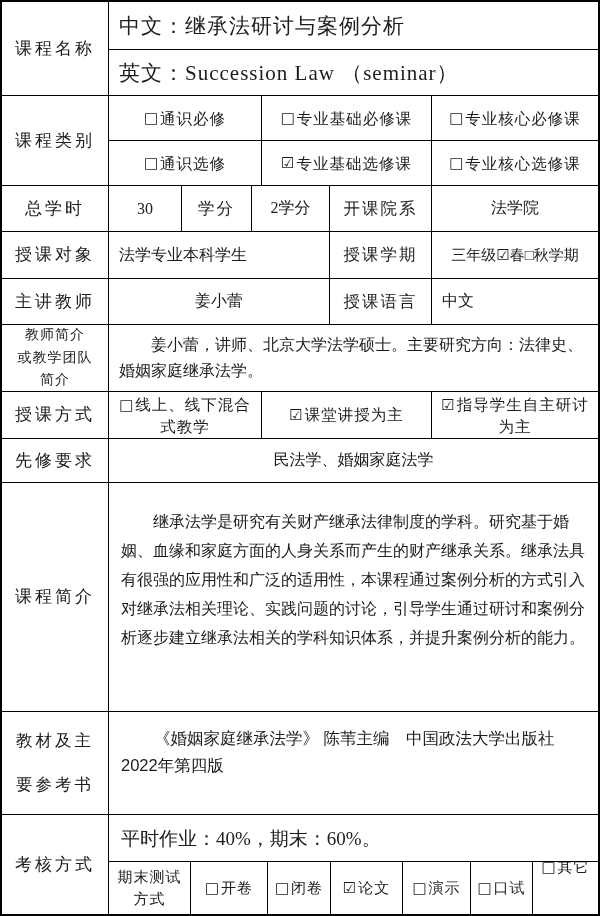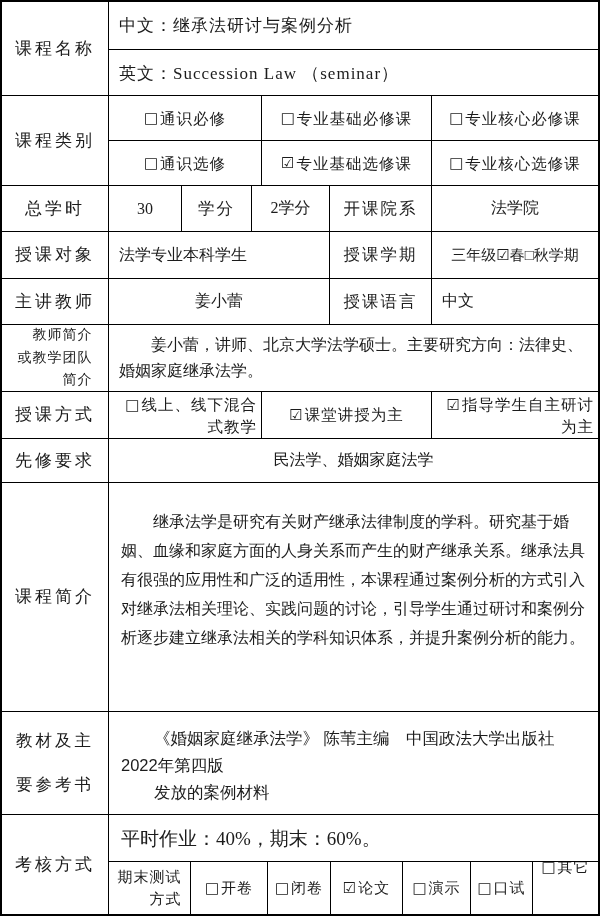--- a/index.html
+++ b/index.html
@@ -11,21 +11,21 @@
     -webkit-font-smoothing:antialiased;
   }
   .doc {
     width:600px; height:916px;
     border:2px solid #000;
     background:#fff;
     display:flex; flex-direction:column;
   }
   .row { display:flex; border-bottom:1px solid #000; flex-shrink:0; }
   .row.last { border-bottom:none; }
-  .cell { border-right:1px solid #000; display:flex; align-items:center; justify-content:center; text-align:right; overflow:hidden; }
+  .cell { border-right:1px solid #000; display:flex; align-items:center; justify-content:center; text-align:center; overflow:hidden; }
   .cell.noR { border-right:none; }
   .stack { display:flex; flex-direction:column; }
   .subrow { display:flex; border-bottom:1px solid #000; flex-shrink:0; }
   .subrow.last { border-bottom:none; }
 
   
   .w107{width:107px;} .w489{width:489px;}
   .w153{width:153px;} .w170{width:170px;} .w166{width:166px;}
   .w73{width:73px;} .w70{width:70px;} .w78{width:78px;} .w102{width:102px;} .w221{width:221px;}
   .w82{width:82px;} .w77{width:77px;} .w63{width:63px;} .w72{width:72px;} .w68{width:68px;} .w62{width:62px;} .w65{width:65px;gap:19px;}
@@ -33,21 +33,21 @@
   
   .h94{height:94px;} .h90{height:90px;} .h99{height:99px;}
   .h48{height:48px;} .h46{height:46px;} .h45{height:45px;} .h47{height:47px;}
   .h67{height:67px;} .h44{height:44px;} .h229{height:229px;} .h103{height:103px;} .h52{height:52px;}
 
   .lab { font-size:17px; letter-spacing:3px; line-height:1.5; }
   .lab-small { font-size:14px; letter-spacing:1px; line-height:1.6; }
   .lab-book { font-size:16.5px; letter-spacing:3px; line-height:44px; }
 
   .txt-left { justify-content:flex-start; text-align:left; padding-left:10px; }
-  .val { font-size:17px; letter-spacing:1px; }
+  .val { font-size:21px; letter-spacing:1px; }
   .val-plain { font-size:16px; }
   .head2 { font-size:16.5px; letter-spacing:2px; }
   .opt { font-size:15.5px; letter-spacing:1px; line-height:21px; padding:0 4px; }
   .opt-final { font-size:15px; letter-spacing:1px; }
   .mk { font-family:"DejaVu Sans","Liberation Sans",sans-serif; font-size:15px; margin-right:1px; }
   .sem { font-size:15px; letter-spacing:0; padding:0 2px;font-family:Liberation Serif, serif; }
 
   .para-cell { display:block; text-align:left; font-family:"Liberation Sans","DejaVu Sans",sans-serif; }
   .bio-cell { padding:7px 10px 0 10px; font-size:16px; line-height:26px; }
   .intro-cell { padding:24px 10px 0 12px; font-size:16px; line-height:29px; }
@@ -189,21 +189,20 @@
 
   <div class="row h103">
     <div class="cell w107 lab-book">
       <span>
         <span style="display:block">教材及主</span>
         <span style="display:block">要参考书</span>
       </span>
     </div>
     <div class="cell w489 noR para-cell book-cell">
       <p class="indent">《婚姻家庭继承法学》 陈苇主编　中国政法大学出版社2022年第四版</p>
-      <p class="indent">发放的案例材料</p>
     </div>
   </div>
 
   <div class="row h99 last">
     <div class="cell w107 lab">
       <span>考核方式</span>
     </div>
     <div class="stack w489">
       <div class="subrow h47">
         <div class="cell w489 noR grading-cell">平时作业：40%，期末：60%。</div>

